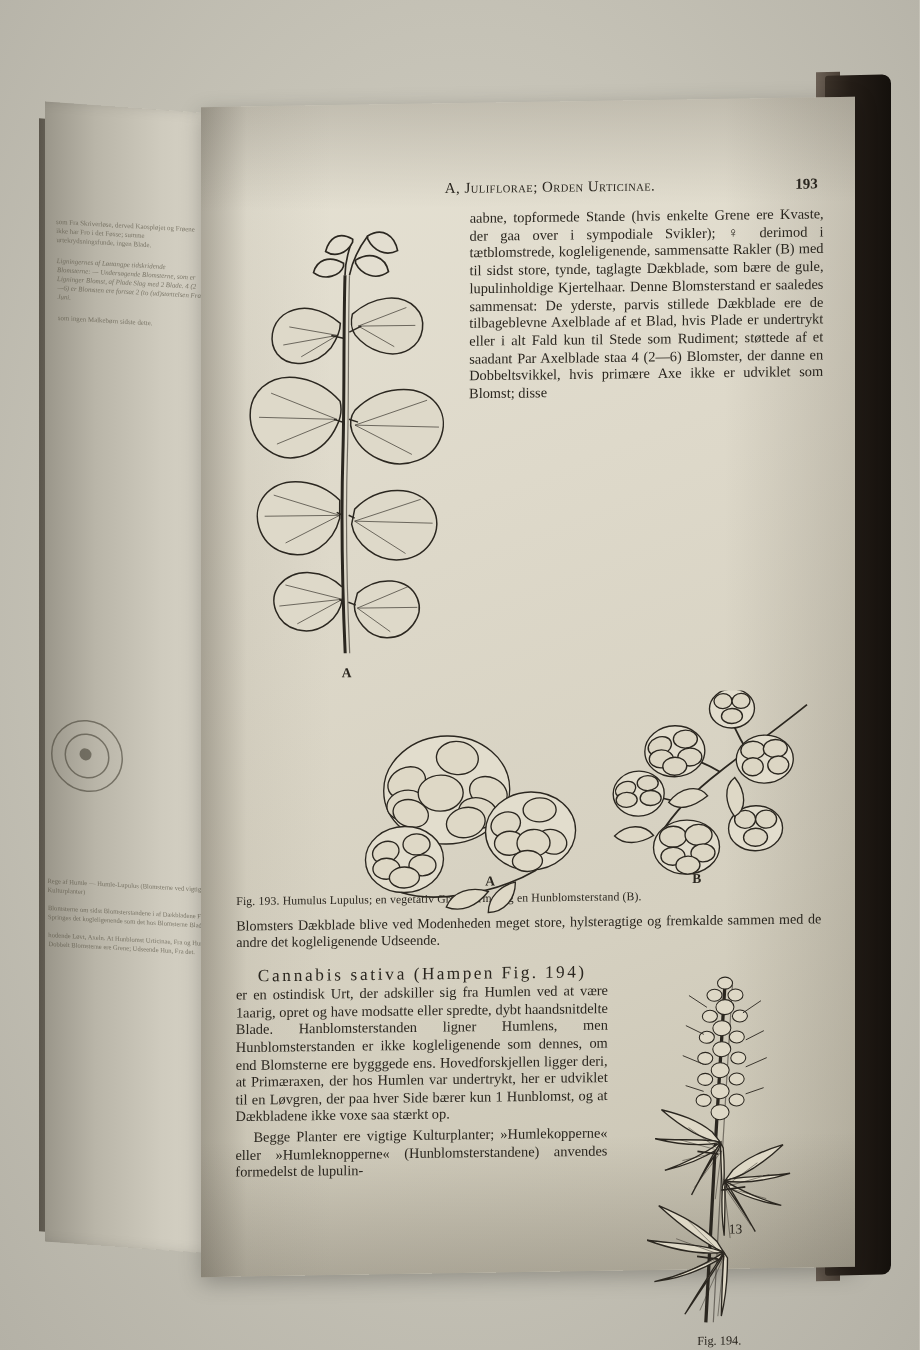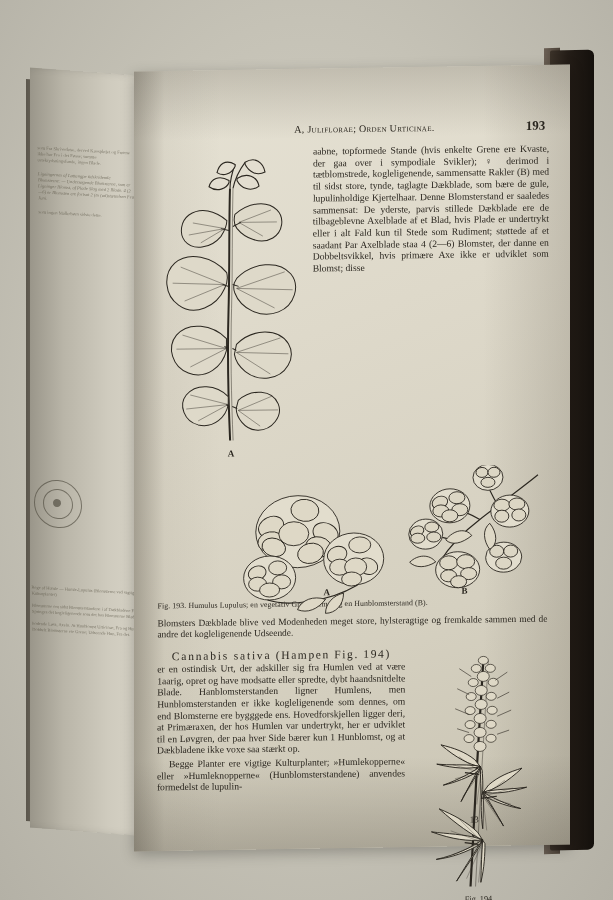--- a/index.html
+++ b/index.html
@@ -131,21 +131,21 @@
     margin-bottom: 9px;
     padding-left: 44px;
   }
   .running-head .rh-title {
     flex: 1;
     text-align: center;
     font-variant: small-caps;
     font-size: 10px;
   }
   .running-head .rh-page {
-    font-size: 13px;
+    font-size: 10px;
     font-weight: bold;
     letter-spacing: 0;
     padding-right: 4px;
   }
 
   .col-text {
     font-size: 9.6px;
     line-height: 11.6px;
     text-align: justify;
     hyphens: none;
@@ -210,21 +210,21 @@
     position: relative;
   }
   .fig194-caption {
     font-size: 8.2px;
     text-align: center;
     margin-top: 2px;
   }
 
   .page-num-bottom {
     position: absolute;
-    right: 68px;
+    right: 52px;
     bottom: -6px;
     font-size: 9px;
   }
 
   
   .leftpage-text {
     position: absolute;
     left: 30px;
     top: 120px;
     width: 96px;

